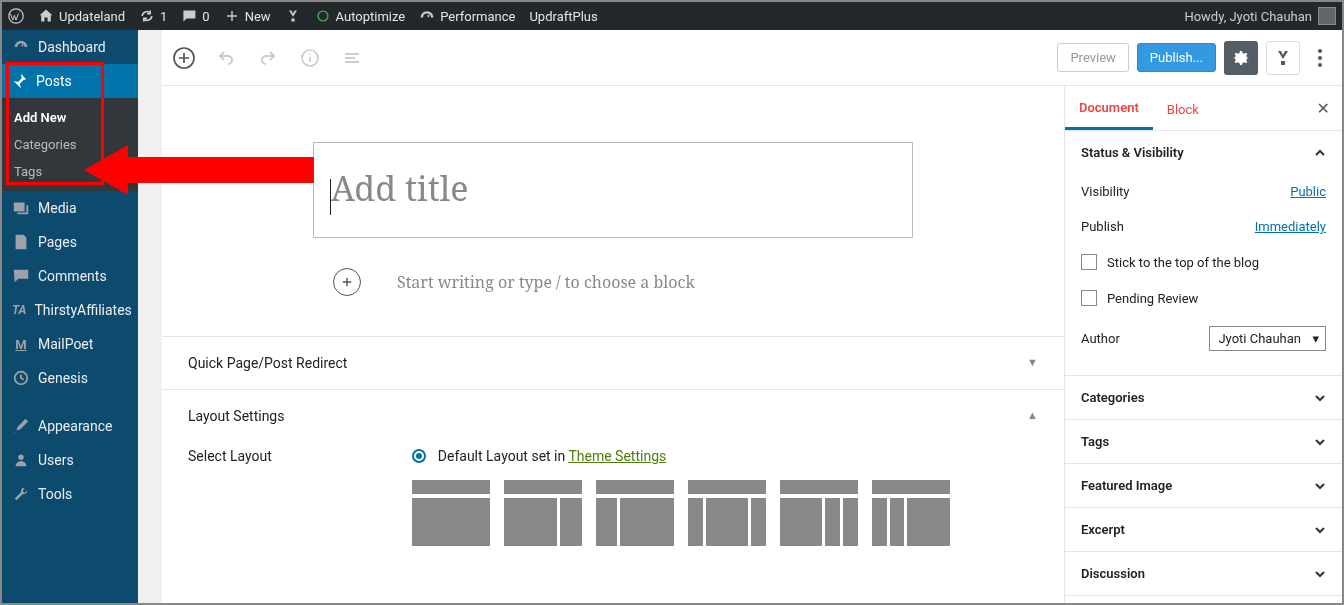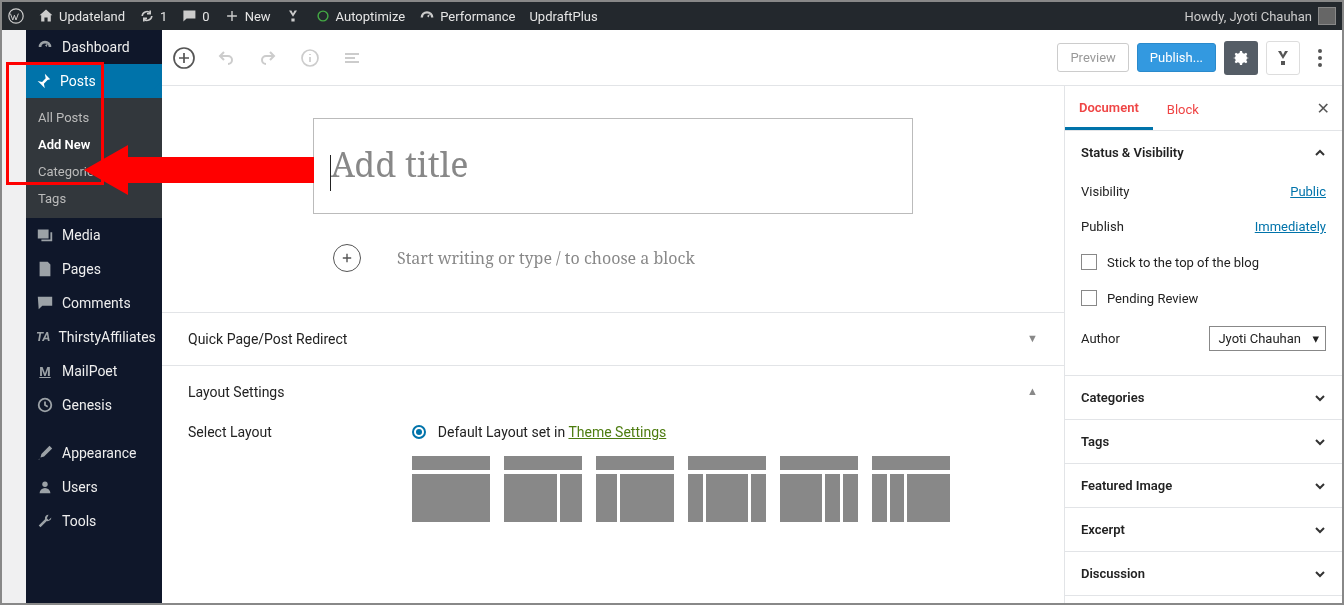--- a/index.html
+++ b/index.html
@@ -7,21 +7,21 @@
 
 
 .admin-bar { height: 28px; background: #23282d; color: #ccc; display: flex; align-items: center; font-size: 13px; padding: 0 6px; justify-content: space-between; }
 .admin-bar-left { display: flex; align-items: center; gap: 14px; }
 .admin-bar-item { display: flex; align-items: center; gap: 5px; cursor: pointer; color: #e5e5e5; }
 .admin-bar-item .ic { width: 16px; height: 16px; display: inline-flex; align-items: center; justify-content: center; }
 .admin-bar-right { display: flex; align-items: center; gap: 6px; color: #ccc; }
 .avatar { width: 18px; height: 18px; background: #666; border: 1px solid #888; }
 
 
-.sidebar { position: absolute; left: 0; top: 28px; bottom: 0; width: 136px; background: #0f172a; color: #eee; font-size: 14px; margin-left: 24px; }
+.sidebar { position: absolute; left: 0; top: 28px; bottom: 0; width: 136px; background: #0c4a6e; color: #eee; font-size: 14px; }
 .side-item { display: flex; align-items: center; gap: 8px; padding: 8px 10px; color: #eee; cursor: pointer; }
 .side-item .ic { width: 18px; height: 18px; display: inline-flex; align-items: center; justify-content: center; color: #9ca2a7; }
 .side-item.active { background: #0073aa; color: #fff; position: relative; padding-left: 8px; }
 .side-item.active .ic { color: #fff; }
 .side-item.active::after { content: ""; position: absolute; right: -8px; top: 50%; transform: translateY(-50%); border: 8px solid transparent; border-left-color: #0073aa; }
 .sub-menu { background: #32373c; padding: 6px 0; }
 .sub-item { padding: 6px 12px; color: #bbb; cursor: pointer; font-size: 13px; }
 .sub-item.current { color: #fff; font-weight: 600; }
 
 
@@ -40,21 +40,21 @@
 .btn-gear { background: #555d66; color: #fff; width: 34px; height: 34px; display: inline-flex; align-items: center; justify-content: center; border-radius: 3px; cursor: pointer; }
 .btn-yoast { width: 34px; height: 34px; display: inline-flex; align-items: center; justify-content: center; border: 1px solid #ddd; border-radius: 3px; cursor: pointer; }
 .btn-more { width: 24px; height: 34px; display: inline-flex; align-items: center; justify-content: center; cursor: pointer; color: #555; }
 
 .editor-body { flex: 1; display: flex; overflow: hidden; }
 .editor-main { flex: 1; overflow-y: auto; padding: 0; position: relative; }
 .editor-main::-webkit-scrollbar { width: 14px; }
 .editor-main::-webkit-scrollbar-track { background: #f0f0f1; }
 .editor-main::-webkit-scrollbar-thumb { background: #c0c0c0; }
 
-.title-wrap { margin: 32px auto 20px; width: 600px; }
+.title-wrap { margin: 56px auto 20px; width: 600px; }
 .title-box { border: 1px solid #bbb; padding: 22px 16px; }
 .title-placeholder { font-family: "Noto Serif", Georgia, serif; font-size: 34px; color: #888; font-weight: 400; }
 .title-caret { display: inline-block; width: 1px; height: 36px; background: #222; vertical-align: middle; }
 
 .block-prompt { width: 720px; margin: 30px auto 40px; display: flex; align-items: center; gap: 36px; padding-left: 80px; }
 .block-add { width: 28px; height: 28px; border: 1.5px solid #555; border-radius: 50%; display: inline-flex; align-items: center; justify-content: center; cursor: pointer; color: #555; }
 .block-text { color: #888; font-family: "Noto Serif", Georgia, serif; font-size: 16px; }
 
 .panel { border-top: 1px solid #e2e4e7; padding: 0 26px; text-align: center; }
 .panel-head { display: flex; justify-content: space-between; align-items: center; padding: 18px 0; cursor: pointer; }
@@ -182,21 +182,20 @@
 
   <div class="side-item active">
       <span class="ic">
         <svg width="18" height="18" viewBox="0 0 20 20" fill="#fff">
           <path d="M12 2l6 6-3 1-4 4 1 5-4-4-5 5 5-5-4-4 5 1 4-4z"></path>
         </svg>
       </span>
       <span>Posts</span>
     </div>
   <div class="sub-menu">
-    <div class="sub-item">All Posts</div>
     <div class="sub-item current">Add New</div>
     <div class="sub-item">Categories</div>
     <div class="sub-item">Tags</div>
   </div>
 
   <div class="side-item">
       <span class="ic">
         <svg width="18" height="18" viewBox="0 0 20 20" fill="#9ca2a7">
           <path d="M2 4h12v10H2zM16 7h2v10H6v-2h10z"></path>
         </svg>

